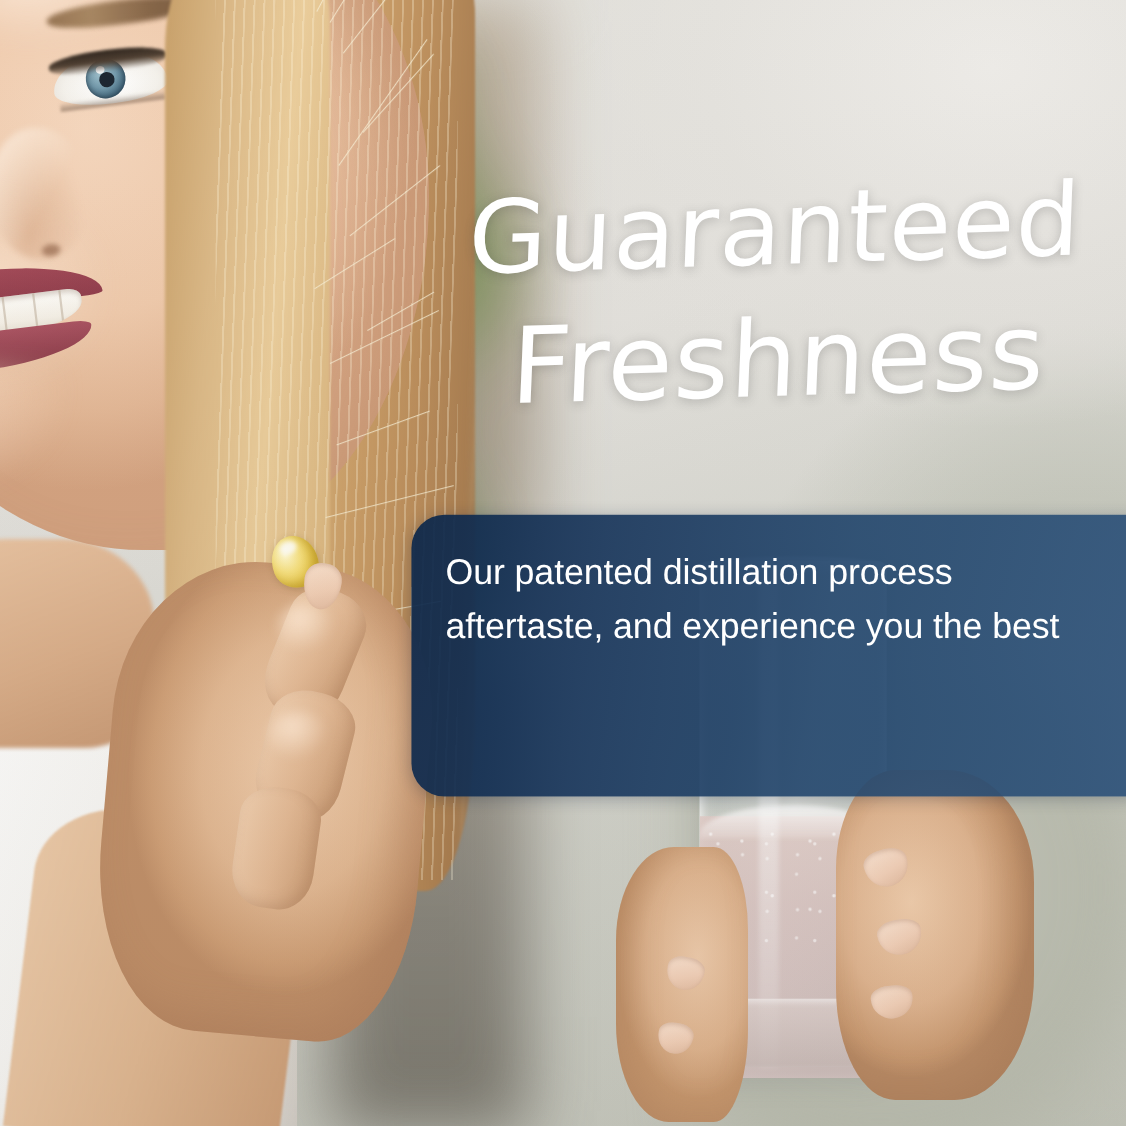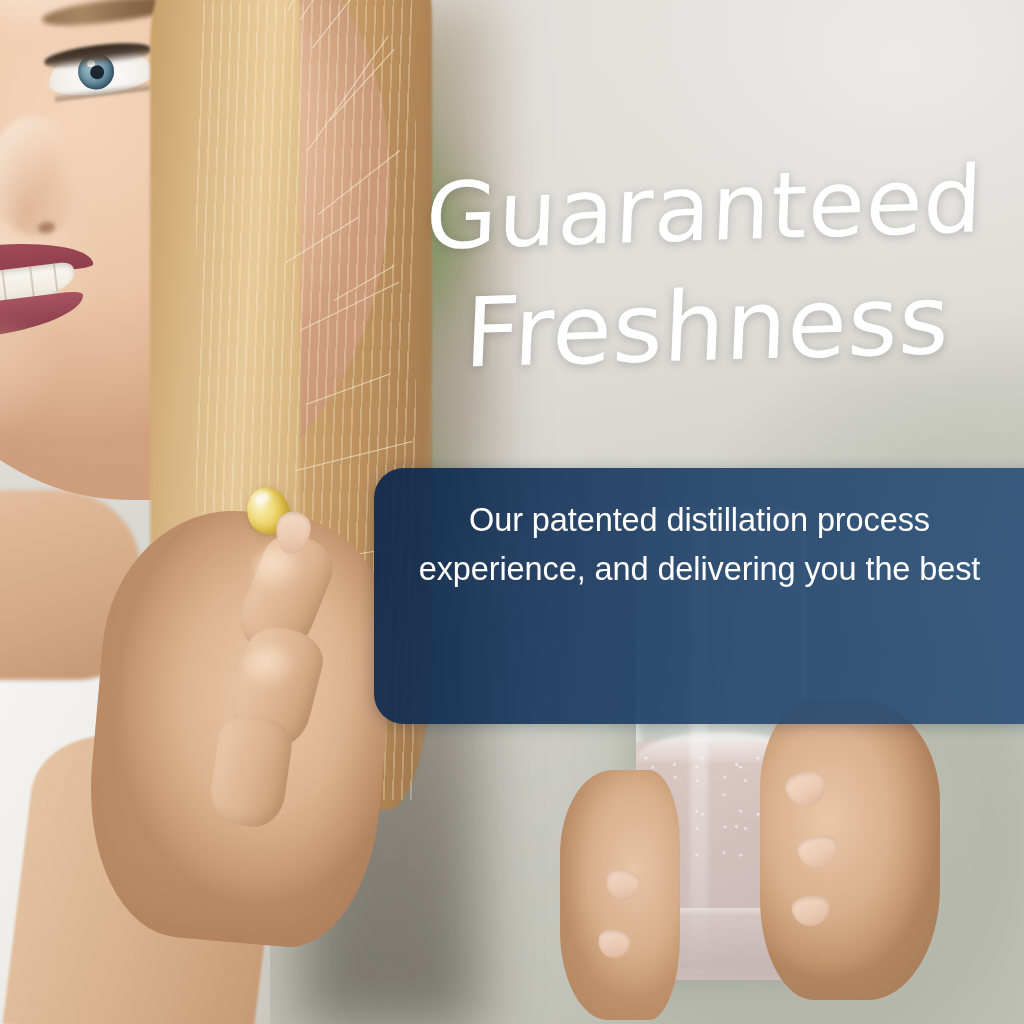--- a/index.html
+++ b/index.html
@@ -381,21 +381,20 @@
     overflow:hidden;
   }
   .copy-text{
     position:absolute; left:31px; top:28px; right:40px;
     color:#ffffff;
     font-family:"Liberation Sans", sans-serif;
     font-size:32.5px;
     font-weight:400;
     line-height:49px;
     letter-spacing:-.1px;
-    text-align:center;
   }
   .copy-text p{ white-space:nowrap; }
 </style>
 </head>
 <body>
 
 <div id="stage">
 
   <div class="photo">
 
@@ -494,17 +493,17 @@
   </div>
 
   <div class="headline">
     <span class="ln l1">Guaranteed</span>
     <span class="ln l2">Freshness</span>
   </div>
 
   <div class="copy-panel">
     <div class="copy-text">
       <p>Our patented distillation process</p>
-      <p>experience, and delivering you the best</p>
+      <p>aftertaste, and experience you the best</p>
     </div>
   </div>
 
 </div>
 
 </body></html>

